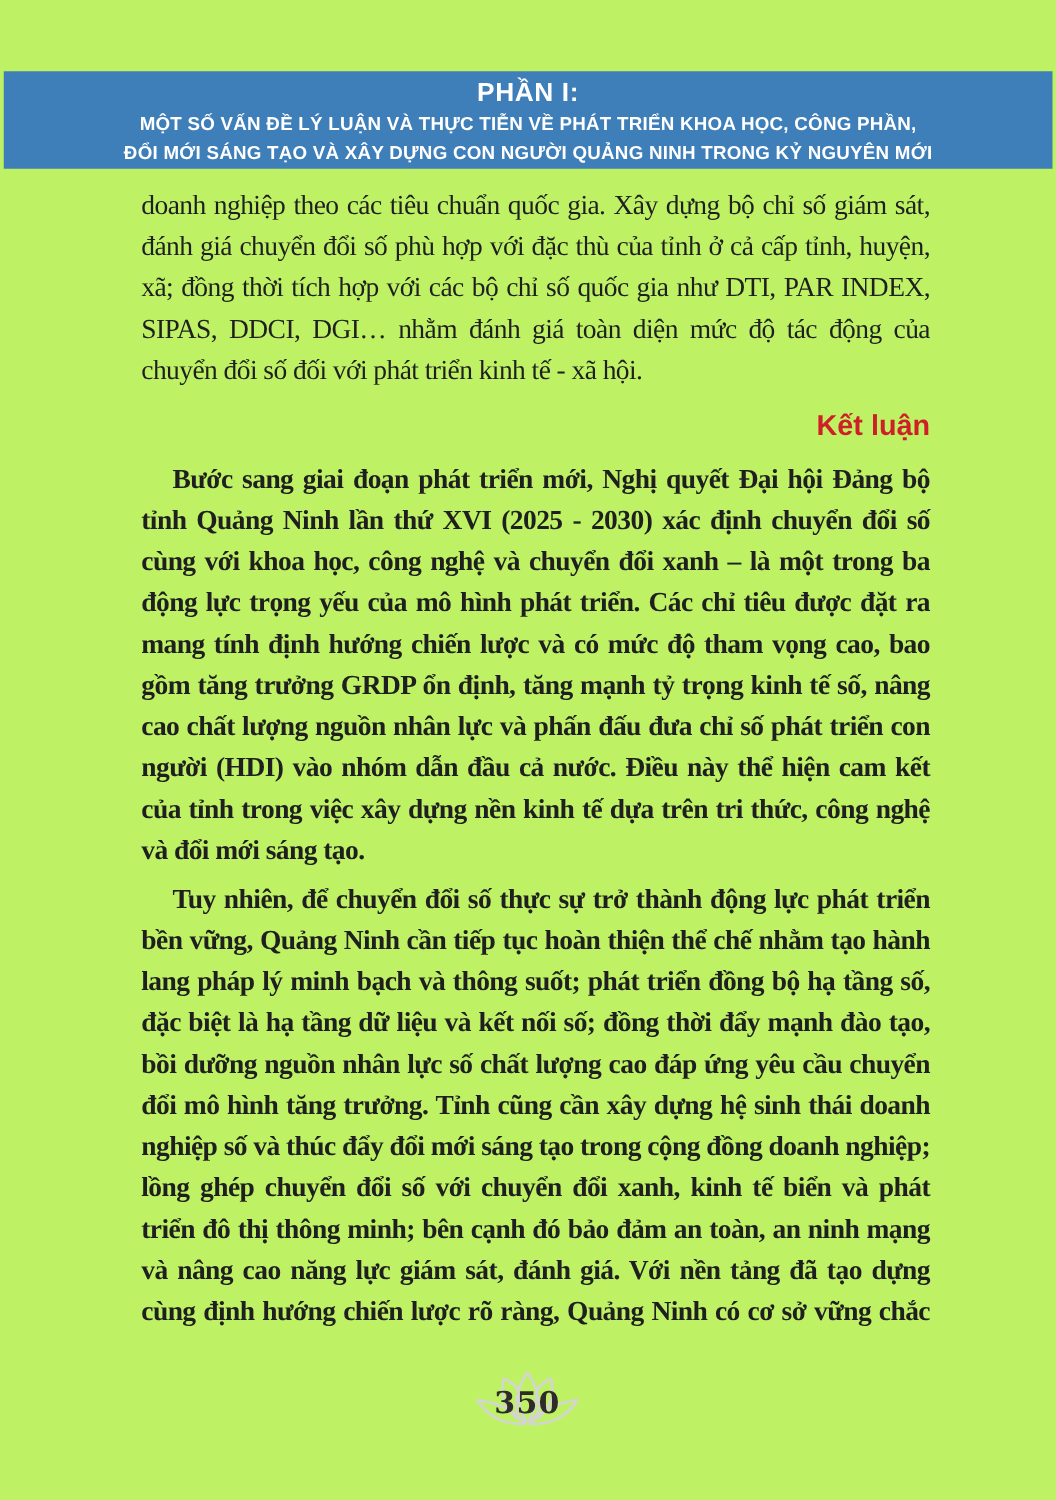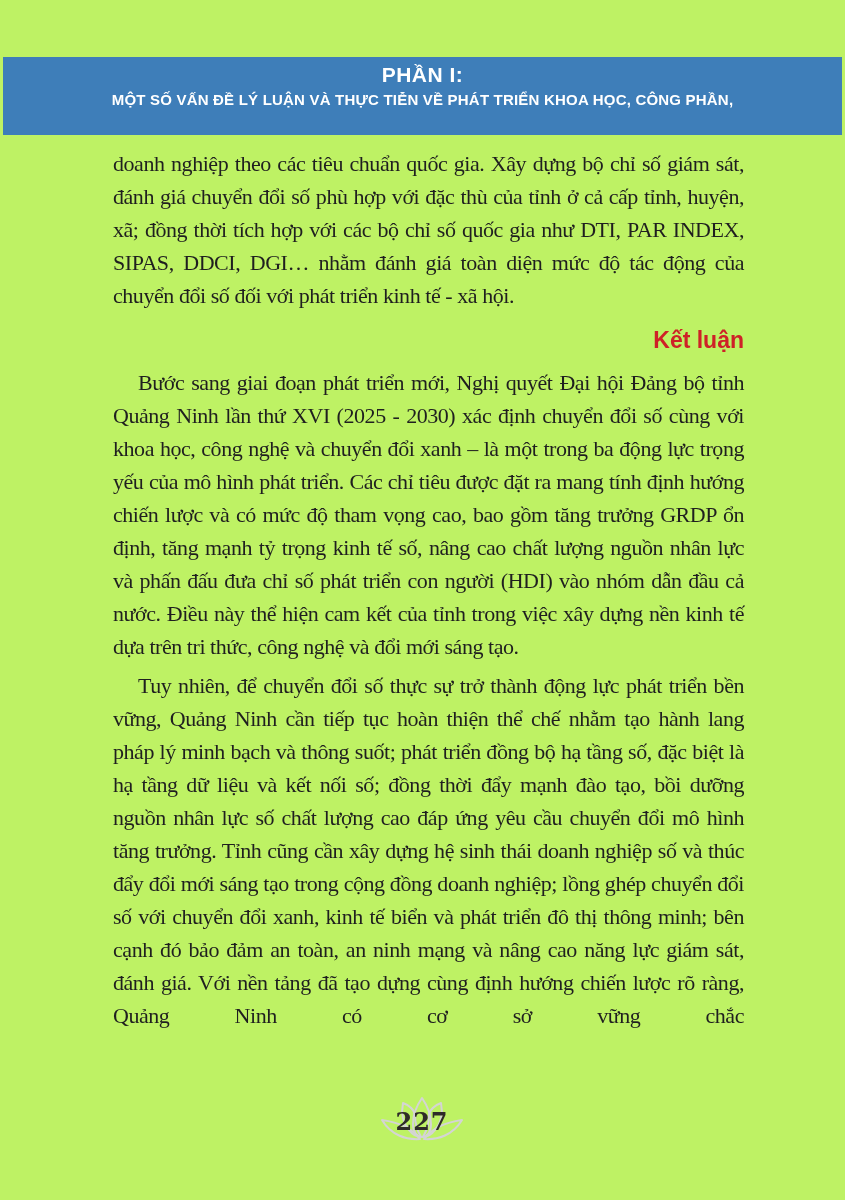--- a/index.html
+++ b/index.html
@@ -43,21 +43,21 @@
   }
   .content{
     position:absolute;
     left:113px;top:147px;width:631px;
     font-size:22px;
     line-height:33px;
     letter-spacing:-0.45px;
     text-align:justify;
   }
   .content p{margin:0 0 6px 0;}
-  .content p.indent{text-indent:25px;}
+  .content p.indent{text-indent:25px;font-weight:bold;}
   .content p.justify-last{text-align-last:justify;}
   .section-heading{
     font-family:"Liberation Sans", sans-serif;
     font-weight:700;
     font-size:23px;
     color:var(--heading-red);
     margin:14px 0 12px 36px;
     letter-spacing:0;
     line-height:28px;
     text-align:right;
@@ -86,20 +86,21 @@
   }
 </style>
 </head>
 <body>
 
 <div class="page">
 
   <div class="banner">
     <div class="part-label">PHẦN I:</div>
     <div class="title-line">MỘT SỐ VẤN ĐỀ LÝ LUẬN VÀ THỰC TIỄN VỀ PHÁT TRIỂN KHOA HỌC, CÔNG PHẦN,</div>
+    <div class="title-line">ĐỔI MỚI SÁNG TẠO VÀ XÂY DỰNG CON  NGƯỜI QUẢNG NINH TRONG KỶ NGUYÊN MỚI</div>
   </div>
 
   <div class="content">
     <p>doanh nghiệp theo các tiêu chuẩn quốc gia. Xây dựng bộ chỉ số giám sát, đánh giá chuyển đổi số phù hợp với đặc thù của tỉnh ở cả cấp tỉnh, huyện, xã; đồng thời tích hợp với các bộ chỉ số quốc gia như DTI, PAR INDEX, SIPAS, DDCI, DGI… nhằm đánh giá toàn diện mức độ tác động của chuyển đổi số đối với phát triển kinh tế - xã hội.</p>
 
     <div class="section-heading">Kết luận</div>
 
     <p class="indent">Bước sang giai đoạn phát triển mới, Nghị quyết Đại hội Đảng bộ tỉnh Quảng Ninh lần thứ XVI (2025 - 2030) xác định chuyển đổi số cùng với khoa học, công nghệ và chuyển đổi xanh – là một trong ba động lực trọng yếu của mô hình phát triển. Các chỉ tiêu được đặt ra mang tính định hướng chiến lược và có mức độ tham vọng cao, bao gồm tăng trưởng GRDP ổn định, tăng mạnh tỷ trọng kinh tế số, nâng cao chất lượng nguồn nhân lực và phấn đấu đưa chỉ số phát triển con người (HDI) vào nhóm dẫn đầu cả nước. Điều này thể hiện cam kết của tỉnh trong việc xây dựng nền kinh tế dựa trên tri thức, công nghệ và đổi mới sáng tạo.</p>
 
     <p class="indent justify-last">Tuy nhiên, để chuyển đổi số thực sự trở thành động lực phát triển bền vững, Quảng Ninh cần tiếp tục hoàn thiện thể chế nhằm tạo hành lang pháp lý minh bạch và thông suốt; phát triển đồng bộ hạ tầng số, đặc biệt là hạ tầng dữ liệu và kết nối số; đồng thời đẩy mạnh đào tạo, bồi dưỡng nguồn nhân lực số chất lượng cao đáp ứng yêu cầu chuyển đổi mô hình tăng trưởng. Tỉnh cũng cần xây dựng hệ sinh thái doanh nghiệp số và thúc đẩy đổi mới sáng tạo trong cộng đồng doanh nghiệp; lồng ghép chuyển đổi số với chuyển đổi xanh, kinh tế biển và phát triển đô thị thông minh; bên cạnh đó bảo đảm an toàn, an ninh mạng và nâng cao năng lực giám sát, đánh giá. Với nền tảng đã tạo dựng cùng định hướng chiến lược rõ ràng, Quảng Ninh có cơ sở vững chắc</p>
@@ -111,16 +112,16 @@
       <path d="M50 4 C43 14 41 22 41 30 C41 38 45 43 50 43 C55 43 59 38 59 30 C59 22 57 14 50 4 Z"></path>
 
       <path d="M31 9 C29 19 31 29 37 36 C40 40 45 43 49 43 C45 36 43 28 43 22 C43 16 37 11 31 9 Z"></path>
 
       <path d="M69 9 C71 19 69 29 63 36 C60 40 55 43 51 43 C55 36 57 28 57 22 C57 16 63 11 69 9 Z"></path>
 
       <path d="M48 45 C34 46 19 41 10 26 C24 28 39 33 48 45 Z"></path>
 
       <path d="M52 45 C66 46 81 41 90 26 C76 28 61 33 52 45 Z"></path>
     </svg>
-    <div class="page-number">227</div>
+    <div class="page-number">350</div>
   </div>
 
 </div>
 
 </body></html>

